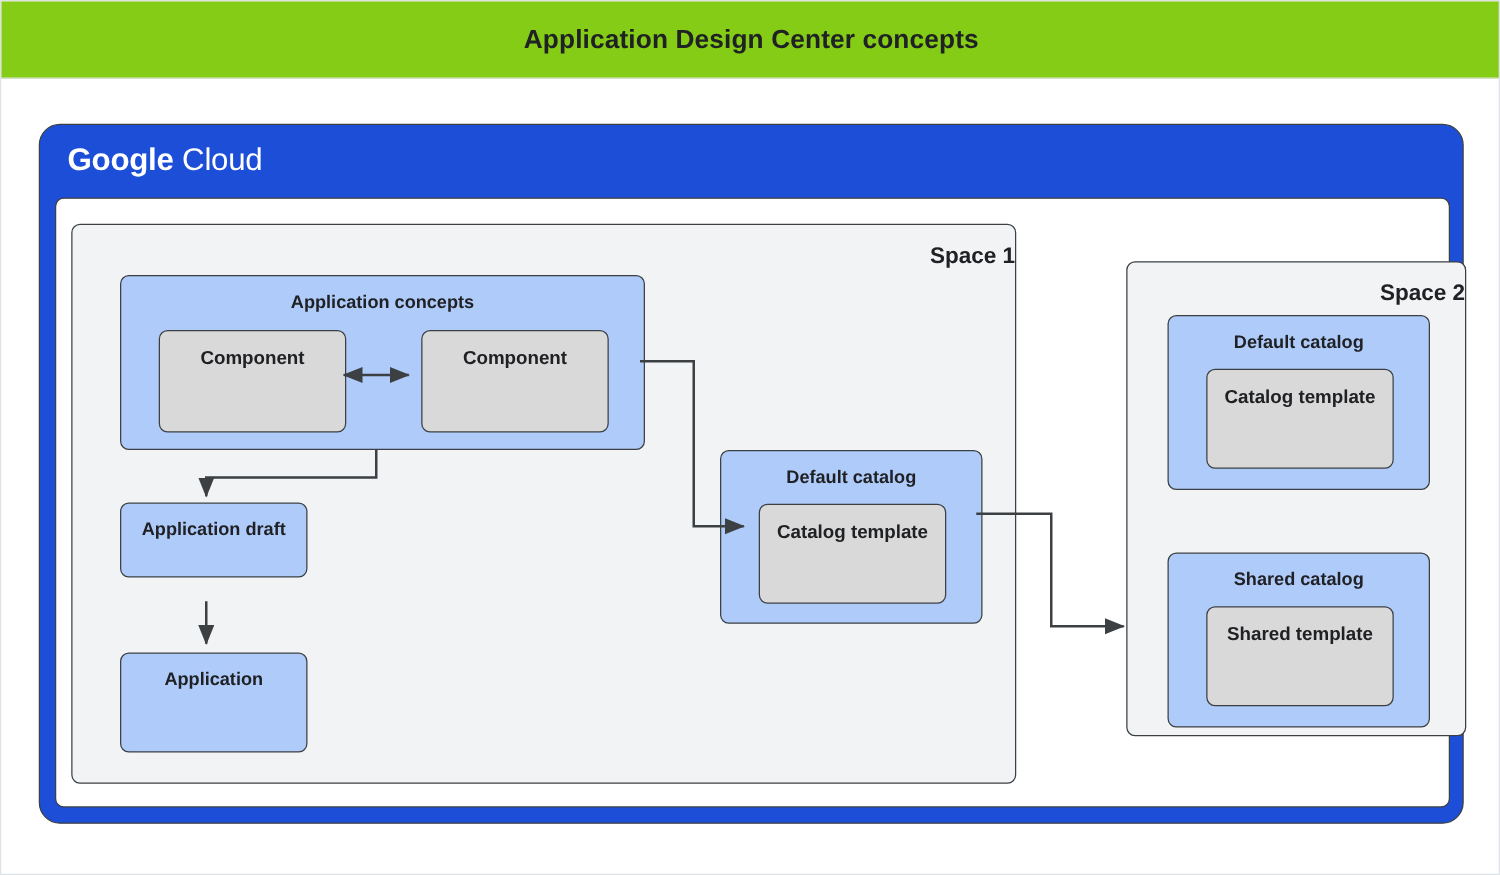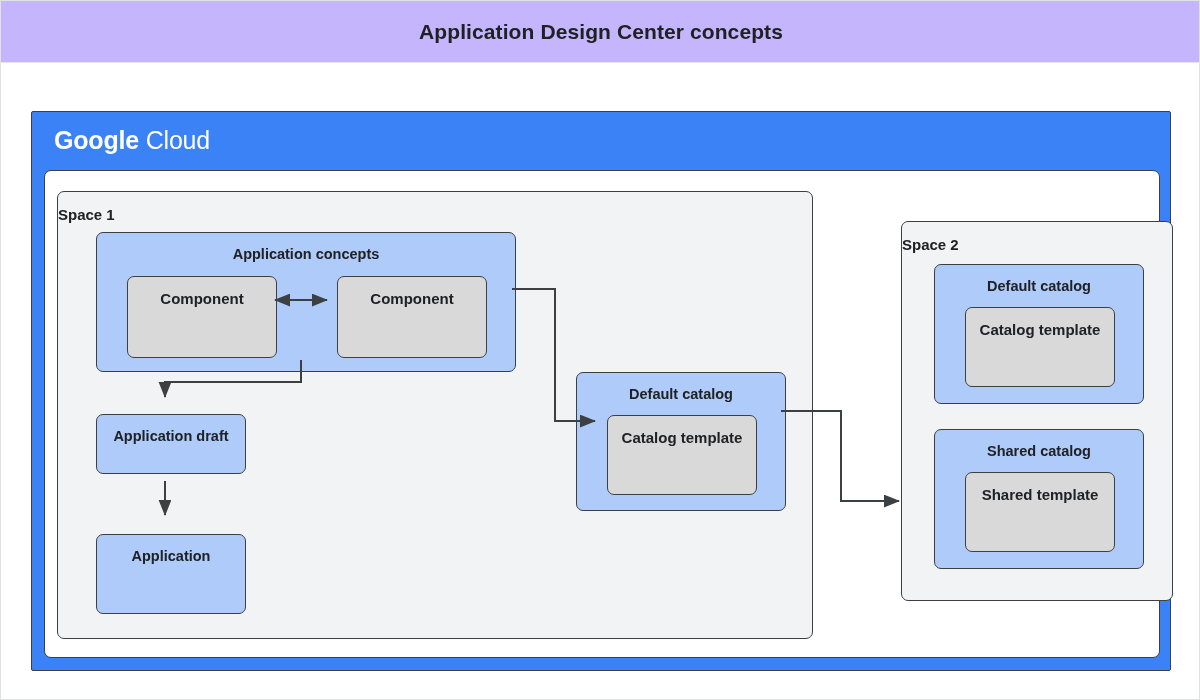--- a/index.html
+++ b/index.html
@@ -18,46 +18,45 @@
     box-sizing: border-box;
     border: 1px solid #dfe3e6;
     overflow: hidden;
   }
   
   #title-bar {
     position: absolute;
     left: 0; top: 0;
     width: 1200px;
     height: 62px;
-    background: #c4b5fd;
+    background: #84cc16;
     border-bottom: 1px solid #e2e6e8;
     box-sizing: border-box;
   }
   #title-text {
     position: absolute;
     left: 0; top: 0;
     width: 1200px;
     height: 62px;
     line-height: 62px;
     text-align: center;
     font-size: 21px;
     font-weight: bold;
     color: #202124;
     letter-spacing: 0.1px;
   }
   
   #cloud-frame {
     position: absolute;
     left: 30px; top: 98px;
     width: 1140px; height: 560px;
-    background: #3b82f6;
-    border: 1.5px solid #3c4043;
-    border-radius: 2px;
-    box-sizing: border-box;
-    margin-top: 12px;
+    background: #1d4ed8;
+    border: 1.5px solid #3c4043;
+    border-radius: 17px;
+    box-sizing: border-box;
   }
   #cloud-logo {
     position: absolute;
     left: 22px; top: 14px;
     font-size: 25px;
     color: #ffffff;
     white-space: nowrap;
     letter-spacing: -0.2px;
   }
   #cloud-logo .g-bold { font-weight: bold; }
@@ -76,22 +75,22 @@
     position: absolute;
     background: #f1f3f4;
     border: 1.5px solid #3c4043;
     border-radius: 7px;
     box-sizing: border-box;
   }
   .space-label {
     position: absolute;
     left: 0; top: 14px;
     width: 100%;
-    text-align: left;
-    font-size: 15px;
+    text-align: right;
+    font-size: 18px;
     font-weight: bold;
     color: #202124;
   }
   .blue-box {
     position: absolute;
     background: #aecbfa;
     border: 1.5px solid #3c4043;
     border-radius: 7px;
     box-sizing: border-box;
   }
@@ -178,21 +177,21 @@
       <div class="space-box" style="left:856px; top:50px; width:272px; height:380px;padding-left:30px;">
         <div class="space-label">Space 2</div>
 
         <div class="blue-box" style="left:32px; top:42px; width:210px; height:140px;">
           <div class="node-label">Default catalog</div>
           <div class="gray-box" style="left:30px; top:42px; width:150px; height:80px;">
             <div class="node-label">Catalog template</div>
           </div>
         </div>
 
-        <div class="blue-box" style="left:32px; top:207px; width:210px; height:140px;">
+        <div class="blue-box" style="left:32px; top:232px; width:210px; height:140px;">
           <div class="node-label">Shared catalog</div>
           <div class="gray-box" style="left:30px; top:42px; width:150px; height:80px;">
             <div class="node-label">Shared template</div>
           </div>
         </div>
       </div>
 
     </div>
   </div>
 

